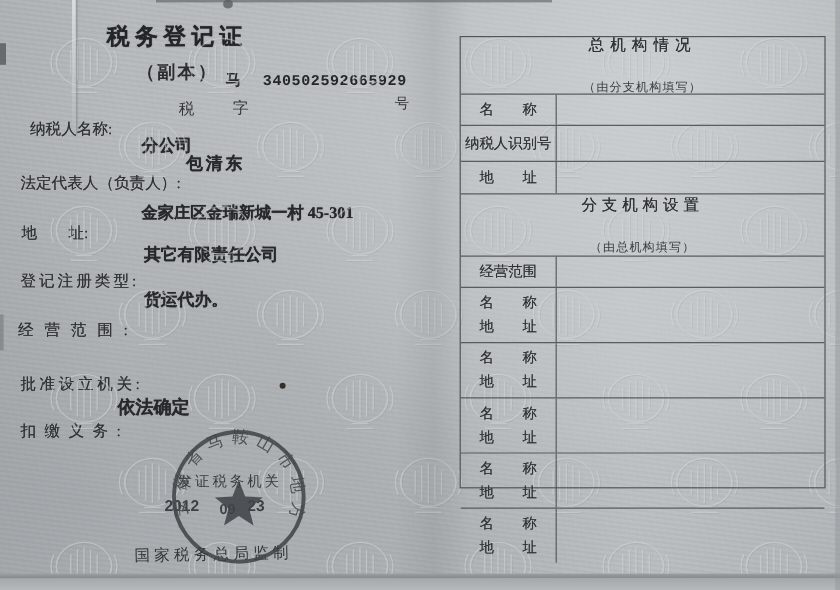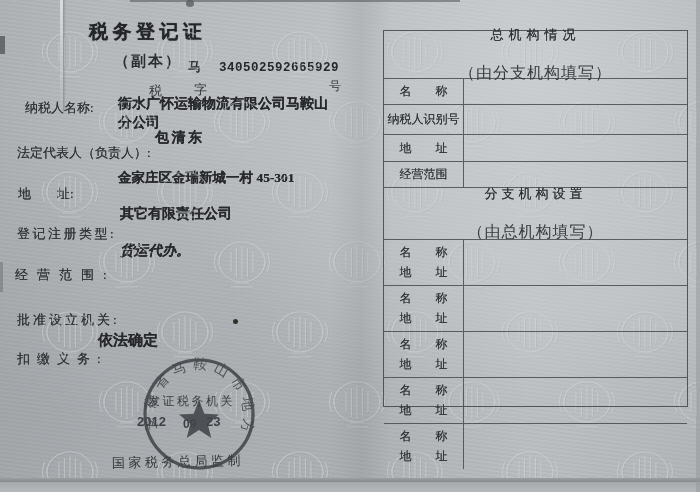--- a/index.html
+++ b/index.html
@@ -23,21 +23,21 @@
   #copy-label{left:114px;top:53px;font-size:15px;letter-spacing:2px;font-weight:bold;color:#2c2d30;}
   #series-char{left:188px;top:60px;font-size:13px;font-weight:bold;}
   #cert-number{left:219px;top:61px;font-size:12.5px;font-weight:600;font-family:"Liberation Mono","DejaVu Sans Mono",monospace;letter-spacing:.5px;color:#26272a;}
   .pfx{font-size:13px;color:#333538;}
   
   #rtable{position:absolute;left:383px;top:30px;width:305px;height:377px;border:1.4px solid rgba(70,74,78,.9);box-sizing:border-box;z-index:3;}
   .rt-row{display:flex;box-sizing:border-box;border-top:1px solid rgba(70,74,78,.85);}
   .rt-head{flex-direction:column;align-items:center;justify-content:center;border-top:none;}
   .rt-head.bordered{border-top:1px solid rgba(70,74,78,.85);}
   .rt-title{font-size:13px;letter-spacing:5px;color:#2e3033;text-shadow:0 0 .5px rgba(45,48,52,.8);}
-  .rt-sub{font-size:16px;letter-spacing:1px;color:#3a3c3f;margin-top:19px;}
+  .rt-sub{font-size:10px;letter-spacing:1px;color:#3a3c3f;margin-top:19px;}
   .rt-label{width:80px;box-sizing:border-box;border-right:1px solid rgba(70,74,78,.85);display:flex;align-items:center;justify-content:center;font-size:12px;color:#303234;text-shadow:0 0 .5px rgba(45,48,52,.7);}
   .rt-label.twoline{flex-direction:column;justify-content:space-around;padding:3px 0;}
   .rt-value{flex:1;}
   
   #issuer-line{left:148px;top:395px;font-size:12px;letter-spacing:2.5px;color:#3a3c3f;z-index:4;}
   #seal{position:absolute;left:133px;top:348px;z-index:6;opacity:.93;}
   #footer-line{left:112px;top:455px;font-size:13px;letter-spacing:3.5px;color:#333538;font-weight:500;transform:rotate(-1.2deg);z-index:4;}
   
   .blem{position:absolute;z-index:8;}
   #topline{left:130px;top:0;width:330px;height:2px;background:rgba(70,74,78,.5);}
@@ -734,33 +734,32 @@
 
   <div class="abs" id="title">税务登记证</div>
   <div class="abs" id="copy-label">（副本）</div>
   <div class="abs" id="series-char">马</div>
   <div class="abs" id="cert-number">340502592665929</div>
   <div class="abs pfx" style="left:149px;top:84px;">税</div>
   <div class="abs pfx" style="left:194px;top:83px;">字</div>
   <div class="abs pfx" style="left:329px;top:80px;font-size:12px;">号</div>
 
   <div class="abs lbl" style="left:25px;top:101px;">纳税人名称:</div>
-  <div class="abs val" style="left:118px;top:96px;">衡水广怀运输物流有限公司马鞍山</div>
   <div class="abs val" style="left:118px;top:115px;">分公司</div>
 
   <div class="abs val ls2" style="left:155px;top:130px;">包清东</div>
   <div class="abs lbl" style="left:17px;top:146px;">法定代表人（负责人）:</div>
 
   <div class="abs val" style="left:118px;top:170px;font-size:13.5px;">金家庄区金瑞新城一村 45-301</div>
   <div class="abs lbl" style="left:18px;top:187px;">地　　址:</div>
 
   <div class="abs val" style="left:120px;top:206px;">其它有限责任公司</div>
   <div class="abs lbl ls2" style="left:17px;top:227px;">登记注册类型:</div>
 
-  <div class="abs val" style="left:120px;top:243px;font-style:italic;">货运代办。</div>
+  <div class="abs val" style="left:120px;top:243px;">货运代办。</div>
   <div class="abs lbl ls9" style="left:15px;top:268px;">经营范围:</div>
 
   <div class="abs lbl ls3" style="left:17px;top:313px;">批准设立机关:</div>
 
   <div class="abs lbl ls7" style="left:17px;top:352px;">扣缴义务:</div>
   <div class="abs val" style="left:98px;top:332px;font-size:15px;">依法确定</div>
 
   <div id="rtable">
     <div class="rt-row rt-head" style="height:47px;">
       <div class="rt-title">总机构情况</div>
@@ -771,27 +770,27 @@
       <div class="rt-value"></div>
     </div>
     <div class="rt-row" style="height:30px;">
       <div class="rt-label">纳税人识别号</div>
       <div class="rt-value"></div>
     </div>
     <div class="rt-row" style="height:27px;">
       <div class="rt-label">地　　址</div>
       <div class="rt-value"></div>
     </div>
+    <div class="rt-row rt-head bordered" style="height:52px;">
+      <div class="rt-title" style="letter-spacing:4px;">分支机构设置</div>
+      <div class="rt-sub">（由总机构填写）</div>
+    </div>
     <div class="rt-row" style="height:26px;">
       <div class="rt-label">经营范围</div>
       <div class="rt-value"></div>
-    </div>
-    <div class="rt-row rt-head bordered" style="height:52px;">
-      <div class="rt-title" style="letter-spacing:4px;">分支机构设置</div>
-      <div class="rt-sub">（由总机构填写）</div>
     </div>
 
     <div class="rt-row" style="height:46px;">
       <div class="rt-label twoline">
         <span>名　　称</span>
         <span>地　　址</span>
       </div>
       <div class="rt-value"></div>
     </div>
     <div class="rt-row" style="height:46px;">

